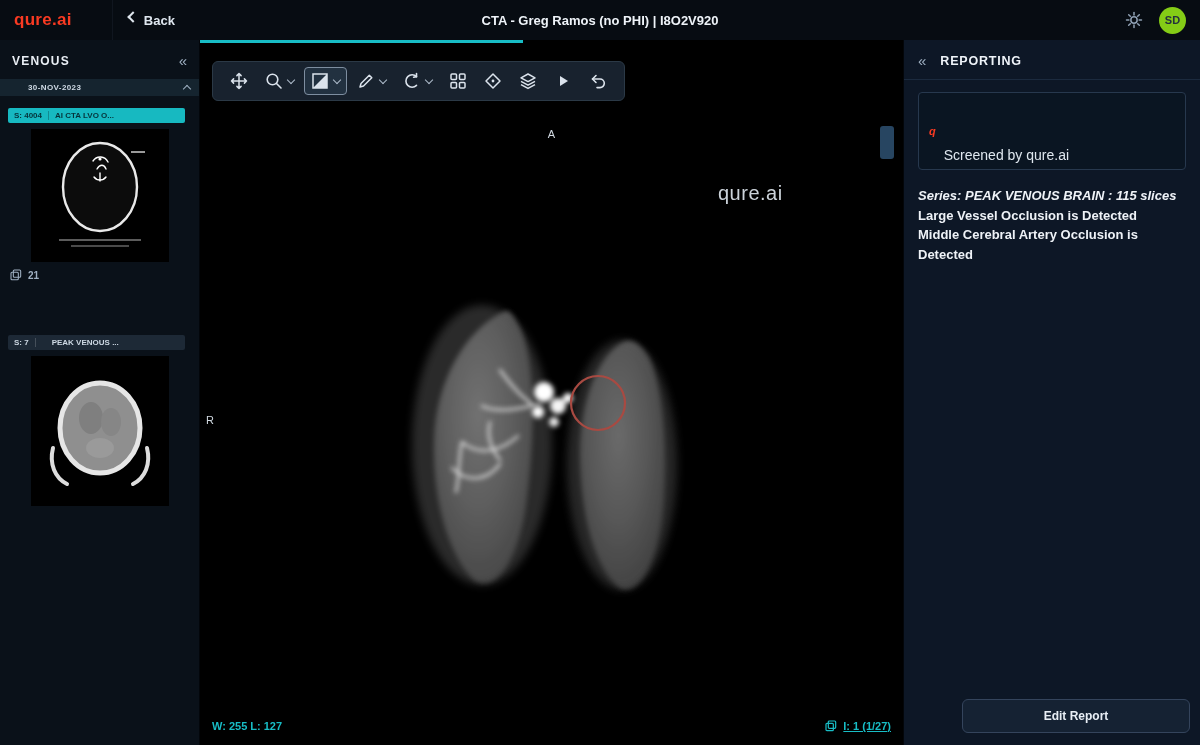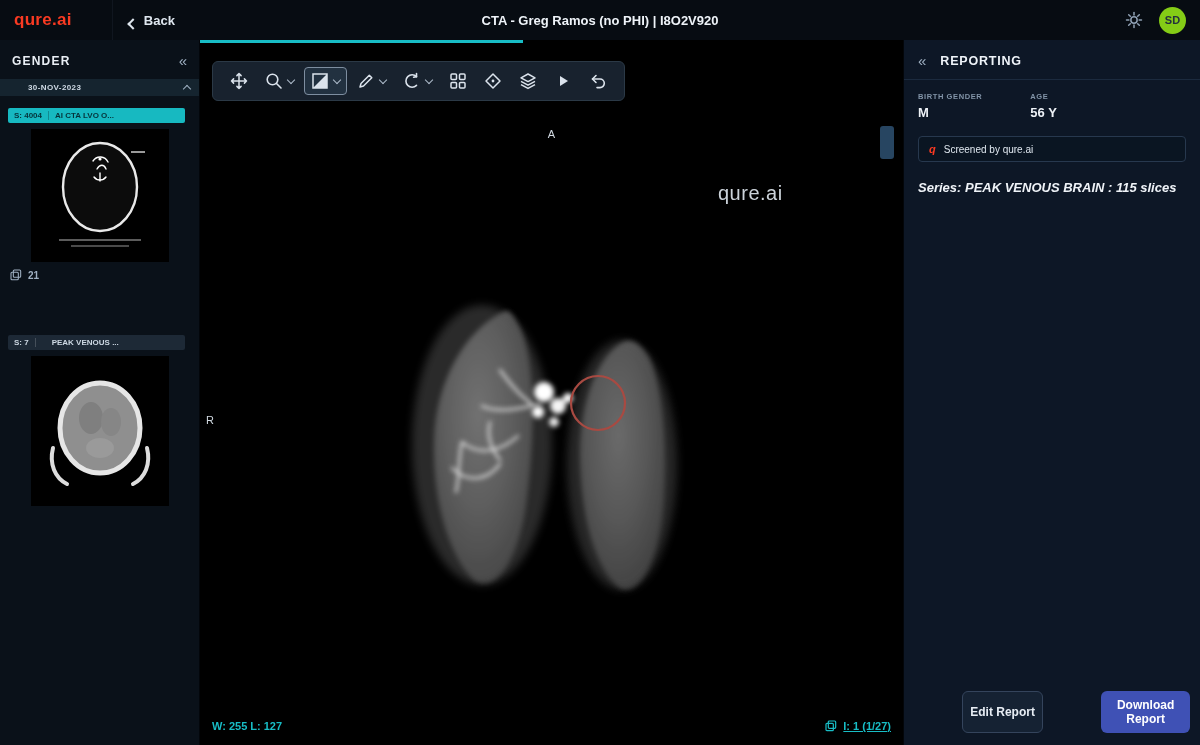--- a/index.html
+++ b/index.html
@@ -4,21 +4,21 @@
 <style>
   * { margin:0; padding:0; box-sizing:border-box; }
   html,body { background:#05080d; }
   body { font-family:"Liberation Sans", sans-serif; color:#e6edf3; }
   .app { width:1200px; height:745px; display:flex; flex-direction:column; overflow:hidden; background:#05080d; }
 
   
   .topbar { height:40px; flex:0 0 40px; background:#070c12; display:flex; align-items:center; padding:0 14px; position:relative; }
   .logo { color:#f93a22; font-weight:800; font-size:17px; letter-spacing:.3px; }
   .topbar-divider { width:1px; height:40px; background:#10161f; margin:0 0 0 40px; }
-  .back-btn { display:flex; align-items:flex-end; gap:7px; margin-left:16px; color:#dfe7ef; font-size:13px; font-weight:600; cursor:pointer; }
+  .back-btn { display:flex; align-items:flex-start; gap:7px; margin-left:16px; color:#dfe7ef; font-size:13px; font-weight:600; cursor:pointer; }
   .chevL { width:8px; height:8px; border-left:2px solid #dfe7ef; border-bottom:2px solid #dfe7ef; transform:rotate(45deg); }
   .top-title { position:absolute; left:0; right:0; text-align:center; font-size:13px; font-weight:700; color:#eef3f8; pointer-events:none; }
   .topbar-right { margin-left:auto; display:flex; align-items:center; gap:16px; }
   .gear { cursor:pointer; display:flex; }
   .avatar { width:27px; height:27px; border-radius:50%; background:#84cc16; color:#25313d; font-size:11px; font-weight:800; display:flex; align-items:center; justify-content:center; cursor:pointer; }
 
   .body { flex:1; display:flex; min-height:0; }
 
   
   .sidebar { width:200px; flex:0 0 200px; background:#0a1119; border-right:1px solid #03060a; display:flex; flex-direction:column; }
@@ -58,25 +58,25 @@
 
   
   .reporting { width:297px; flex:0 0 297px; background:#0d1726; border-left:1px solid #03060a; display:flex; flex-direction:column; }
   .rep-header { display:flex; align-items:center; gap:14px; padding:13px 14px 11px 14px; border-bottom:1px solid #1b2a3e; }
   .rep-title { font-size:12.5px; font-weight:800; letter-spacing:.8px; color:#eef3f8; }
   .demographics { display:flex; gap:48px; padding:12px 14px 4px 14px; }
   .demo-label { font-size:7.5px; font-weight:700; letter-spacing:.6px; color:#8294a8; }
   .demo-value { font-size:13px; font-weight:600; color:#eef2f7; margin-top:4px; }
   .screened-badge { margin:12px 14px 8px 14px; border:1px solid #27384e; background:#0a1522; border-radius:4px; padding:6px 10px; display:flex; align-items:center; gap:8px; }
   .q-mark { color:#f93a22; font-weight:800; font-size:11px; font-style:italic; }
-  .screened-text { font-size:10px; color:#dfe7ef; }
+  .screened-text { font-size:14px; color:#dfe7ef;margin-top:48px; }
   .findings { padding:8px 14px; font-size:13px; font-weight:700; color:#eef2f7; line-height:1.5; }
   .finding-line.italic { font-style:italic; }
   .rep-footer { margin-top:auto; display:flex; gap:10px; padding:12px 10px; }
-  .btn { height:42px; border-radius:6px; font-size:12px; font-weight:700; font-family:inherit; cursor:pointer; display:flex; align-items:center; justify-content:center;margin-left:48px; }
+  .btn { height:34px; border-radius:6px; font-size:12px; font-weight:700; font-family:inherit; cursor:pointer; display:flex; align-items:center; justify-content:center;margin-left:48px; }
   .btn-edit { flex:1; background:#152233; border:1px solid #34445c; color:#e8eef5; }
   .btn-download { flex:1.12; background:#3f51b5; border:none; color:#ffffff; }
 </style>
 </head>
 <body>
 
 <div class="app">
 
   <header class="topbar">
     <div class="logo">qure.ai</div>
@@ -101,21 +101,21 @@
         </svg>
       </span>
       <div class="avatar">SD</div>
     </div>
   </header>
 
   <div class="body">
 
     <aside class="sidebar">
       <div class="sidebar-header">
-        <span class="studies-title">GENDER</span>
+        <span class="studies-title">VENOUS</span>
         <span class="collapse-btn">«</span>
       </div>
       <div class="date-bar">
         <span class="date-label">30-NOV-2023</span>
         <span class="chev-up"></span>
       </div>
 
       <div class="series-header selected">
         <span class="series-id">S: 4004</span>
         <span class="series-name">AI CTA LVO O...</span>
@@ -284,37 +284,28 @@
         </svg>
         <span>I: 1 (1/27)</span>
       </div>
     </main>
 
     <aside class="reporting">
       <div class="rep-header">
         <span class="collapse-btn">«</span>
         <span class="rep-title">REPORTING</span>
       </div>
-      <div class="demographics">
-        <div>
-          <div class="demo-label">BIRTH GENDER</div>
-          <div class="demo-value">M</div>
-        </div>
-        <div>
-          <div class="demo-label">AGE</div>
-          <div class="demo-value">56 Y</div>
-        </div>
-      </div>
       <div class="screened-badge">
         <span class="q-mark">q</span>
         <span class="screened-text">Screened by qure.ai</span>
       </div>
       <div class="findings">
         <div class="finding-line italic">Series: PEAK VENOUS BRAIN : 115 slices</div>
+        <div class="finding-line">Large Vessel Occlusion is Detected</div>
+        <div class="finding-line">Middle Cerebral Artery Occlusion is Detected</div>
       </div>
       <div class="rep-footer">
         <button class="btn btn-edit">Edit Report</button>
-        <button class="btn btn-download">Download Report</button>
       </div>
     </aside>
 
   </div>
 </div>
 
 </body></html>

